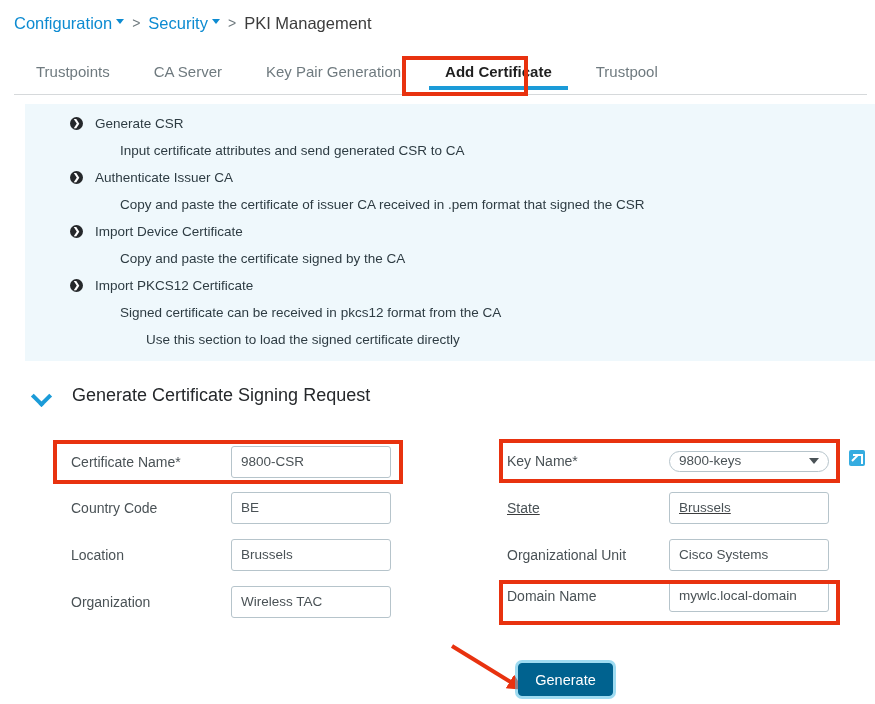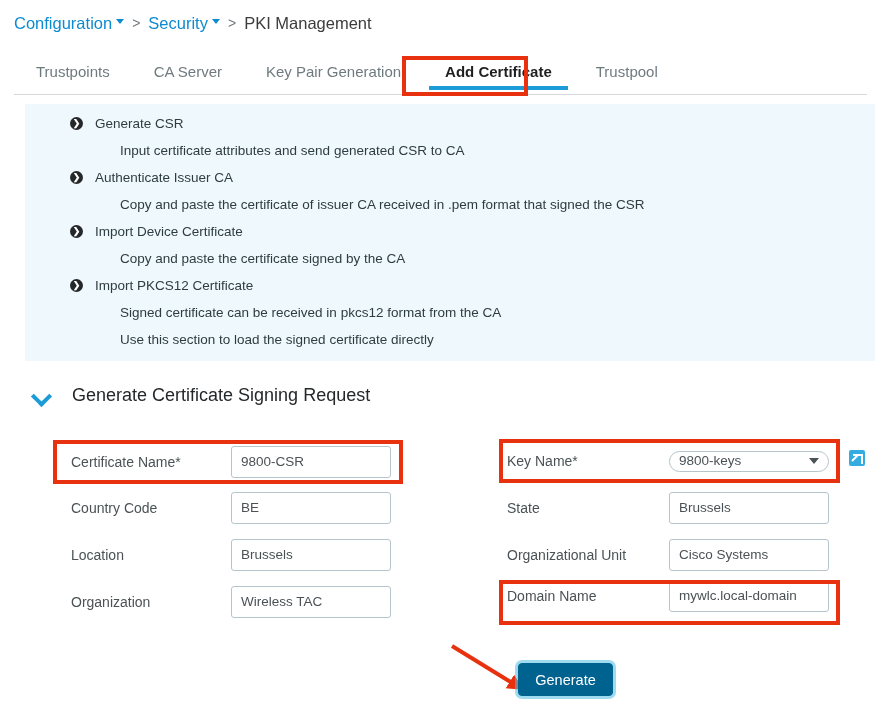--- a/index.html
+++ b/index.html
@@ -340,21 +340,21 @@
   <div class="info-item info-sub" style="top:147px;">
       <span>Copy and paste the certificate signed by the CA</span>
     </div>
   <div class="info-item info-head" style="top:174px;">
       <span class="bullet-icon">❯</span>
       <span>Import PKCS12 Certificate</span>
     </div>
   <div class="info-item info-sub" style="top:201px;">
       <span>Signed certificate can be received in pkcs12 format from the CA</span>
     </div>
-  <div class="info-item info-sub" style="top:228px;">
+  <div class="info-item info-sub" style="top:228px;margin-left:26px;">
       <span>Use this section to load the signed certificate directly</span>
     </div>
 </div>
 
 <div class="section-header">
   <span class="chev-down"></span>
   <span class="section-title">Generate Certificate Signing Request</span>
 </div>
 
 <div class="form">
@@ -380,21 +380,21 @@
   </div>
 
   <div class="field col-r" style="left:507px; top:13px;">
     <span class="field-label">Key Name*</span>
     <div class="field-select" style="width:160px;">
       <span>9800-keys</span>
       <i class="sel-caret"></i>
     </div>
   </div>
 
-  <div class="field col-r" style="left:507px; top:60px;">
+  <div class="field col-r" style="left:507px; top:60px;text-decoration:underline;">
     <span class="field-label">State</span>
     <div class="field-input" style="width:160px;">Brussels</div>
   </div>
 
   <div class="field col-r" style="left:507px; top:107px;">
     <span class="field-label">Organizational Unit</span>
     <div class="field-input" style="width:160px;">Cisco Systems</div>
   </div>
 
   <div class="field col-r" style="left:507px; top:148px;">

